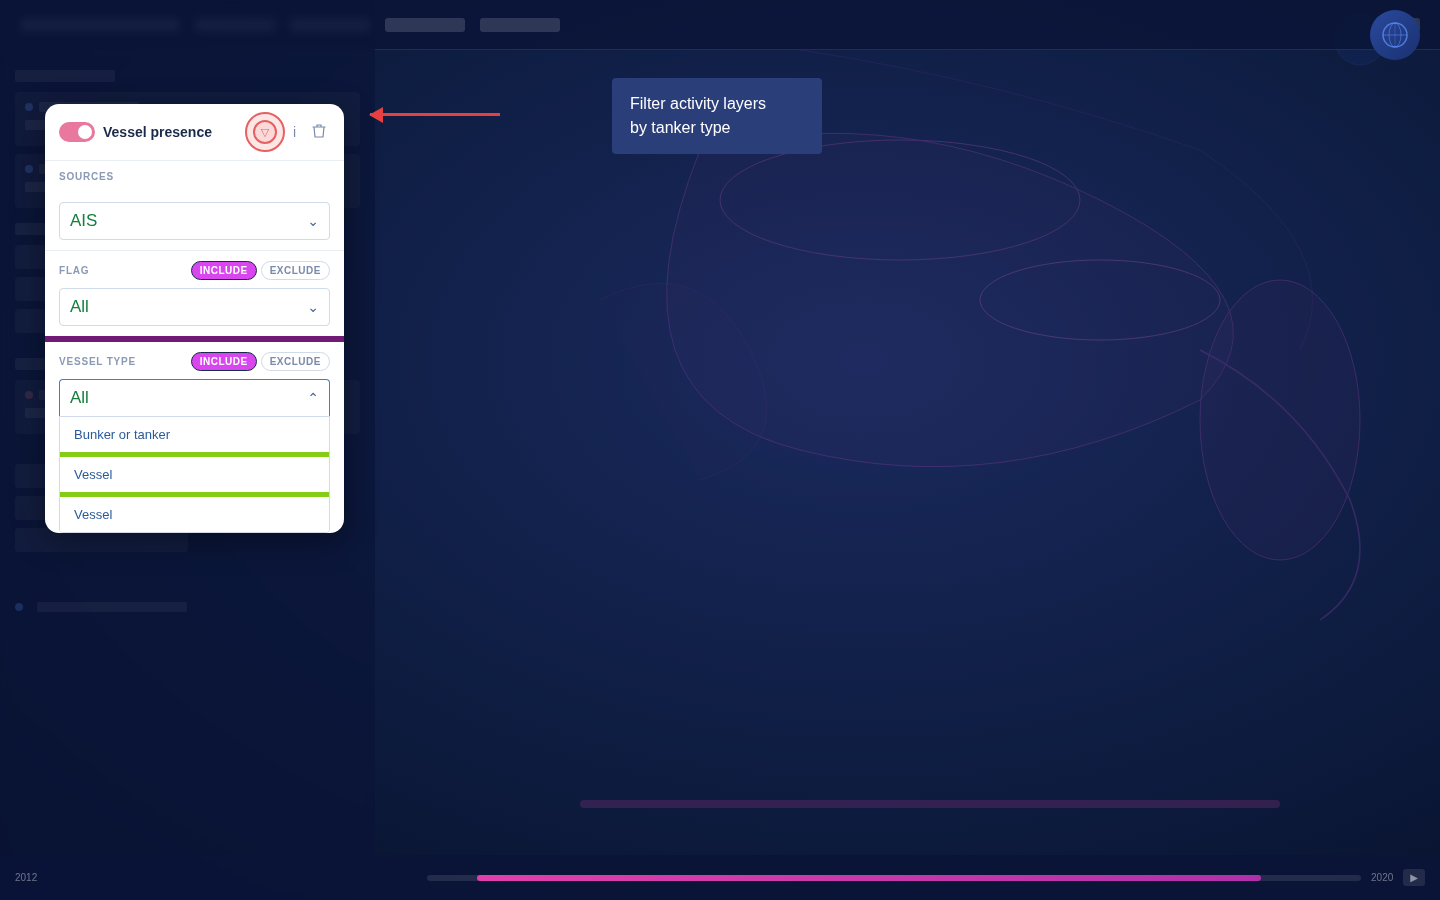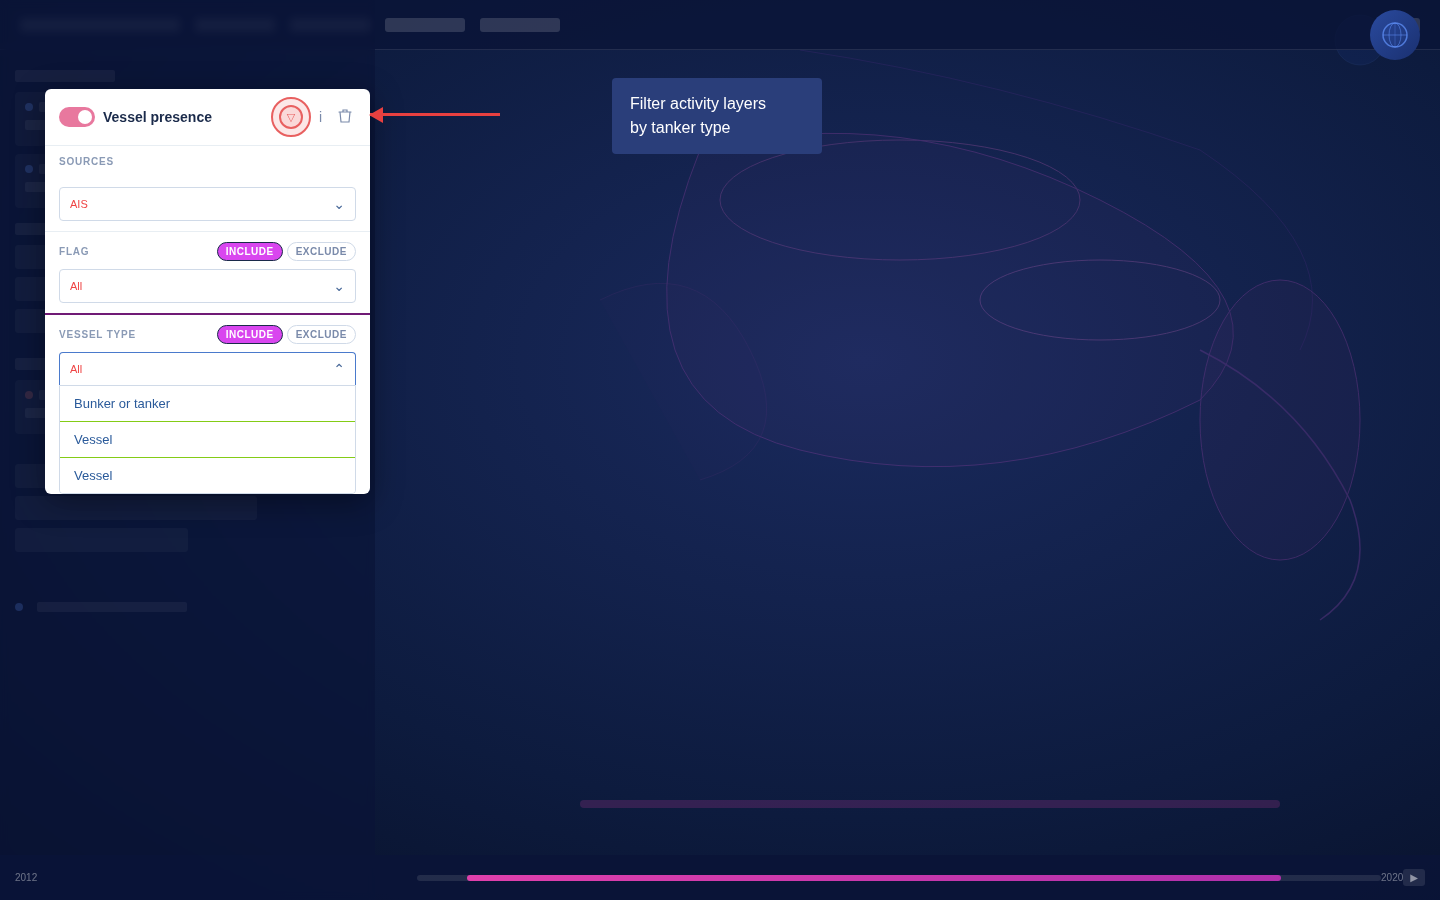--- a/index.html
+++ b/index.html
@@ -84,20 +84,21 @@
     .timeline-bar {
       position: absolute;
       bottom: 0;
       left: 0;
       right: 0;
       height: 45px;
       background: rgba(10, 20, 55, 0.9);
       display: flex;
       align-items: center;
       padding: 0 15px;
+      gap: 10px;
     }
 
     .timeline-track {
       flex: 1;
       height: 6px;
       background: rgba(255,255,255,0.1);
       border-radius: 3px;
       position: relative;
       margin-left: 380px;
     }
@@ -108,25 +109,25 @@
       right: 100px;
       top: 0;
       height: 100%;
       background: linear-gradient(90deg, #e040ab, #b030ab);
       border-radius: 3px;
     }
 
     
     .filter-panel {
       position: absolute;
-      top: 89px;
+      top: 104px;
       left: 45px;
-      width: 325px;
+      width: 299px;
       background: #fff;
-      border-radius: 6px;
+      border-radius: 14px;
       box-shadow: 0 8px 32px rgba(0,0,0,0.4);
       overflow: visible;
     }
 
     
     .panel-header {
       display: flex;
       align-items: center;
       padding: 12px 14px;
       border-bottom: 1px solid #e8eef3;
@@ -277,33 +278,33 @@
       display: flex;
       align-items: center;
       border: 1px solid #d0dae8;
       border-radius: 4px;
       padding: 8px 10px;
       cursor: pointer;
     }
 
     .select-value {
       flex: 1;
-      font-size: 11px;
-      color: #ef4444;
+      font-size: 17px;
+      color: #15803d;
     }
 
     .chevron-down {
       color: #4a6a9a;
       font-size: 14px;
     }
 
     
     .filter-row {
       padding: 10px 14px;
-      border-bottom: 2px solid #701a75;
+      border-bottom: 6px solid #701a75;
     }
 
     .filter-row-header {
       display: flex;
       align-items: center;
       justify-content: space-between;
       margin-bottom: 8px;
     }
 
     .filter-row-label {
@@ -371,21 +372,21 @@
     .dropdown-list {
       border: 1px solid #d0dae8;
       border-radius: 0 0 4px 4px;
       overflow: hidden;
     }
 
     .dropdown-item {
       padding: 10px 14px;
       font-size: 13px;
       color: #2a5a9a;
-      border-bottom: 1px solid #84cc16;
+      border-bottom: 5px solid #84cc16;
       cursor: pointer;
       background: #fff;
     }
 
     .dropdown-item:last-child {
       border-bottom: none;
     }
 
     
     .blurred-row {

